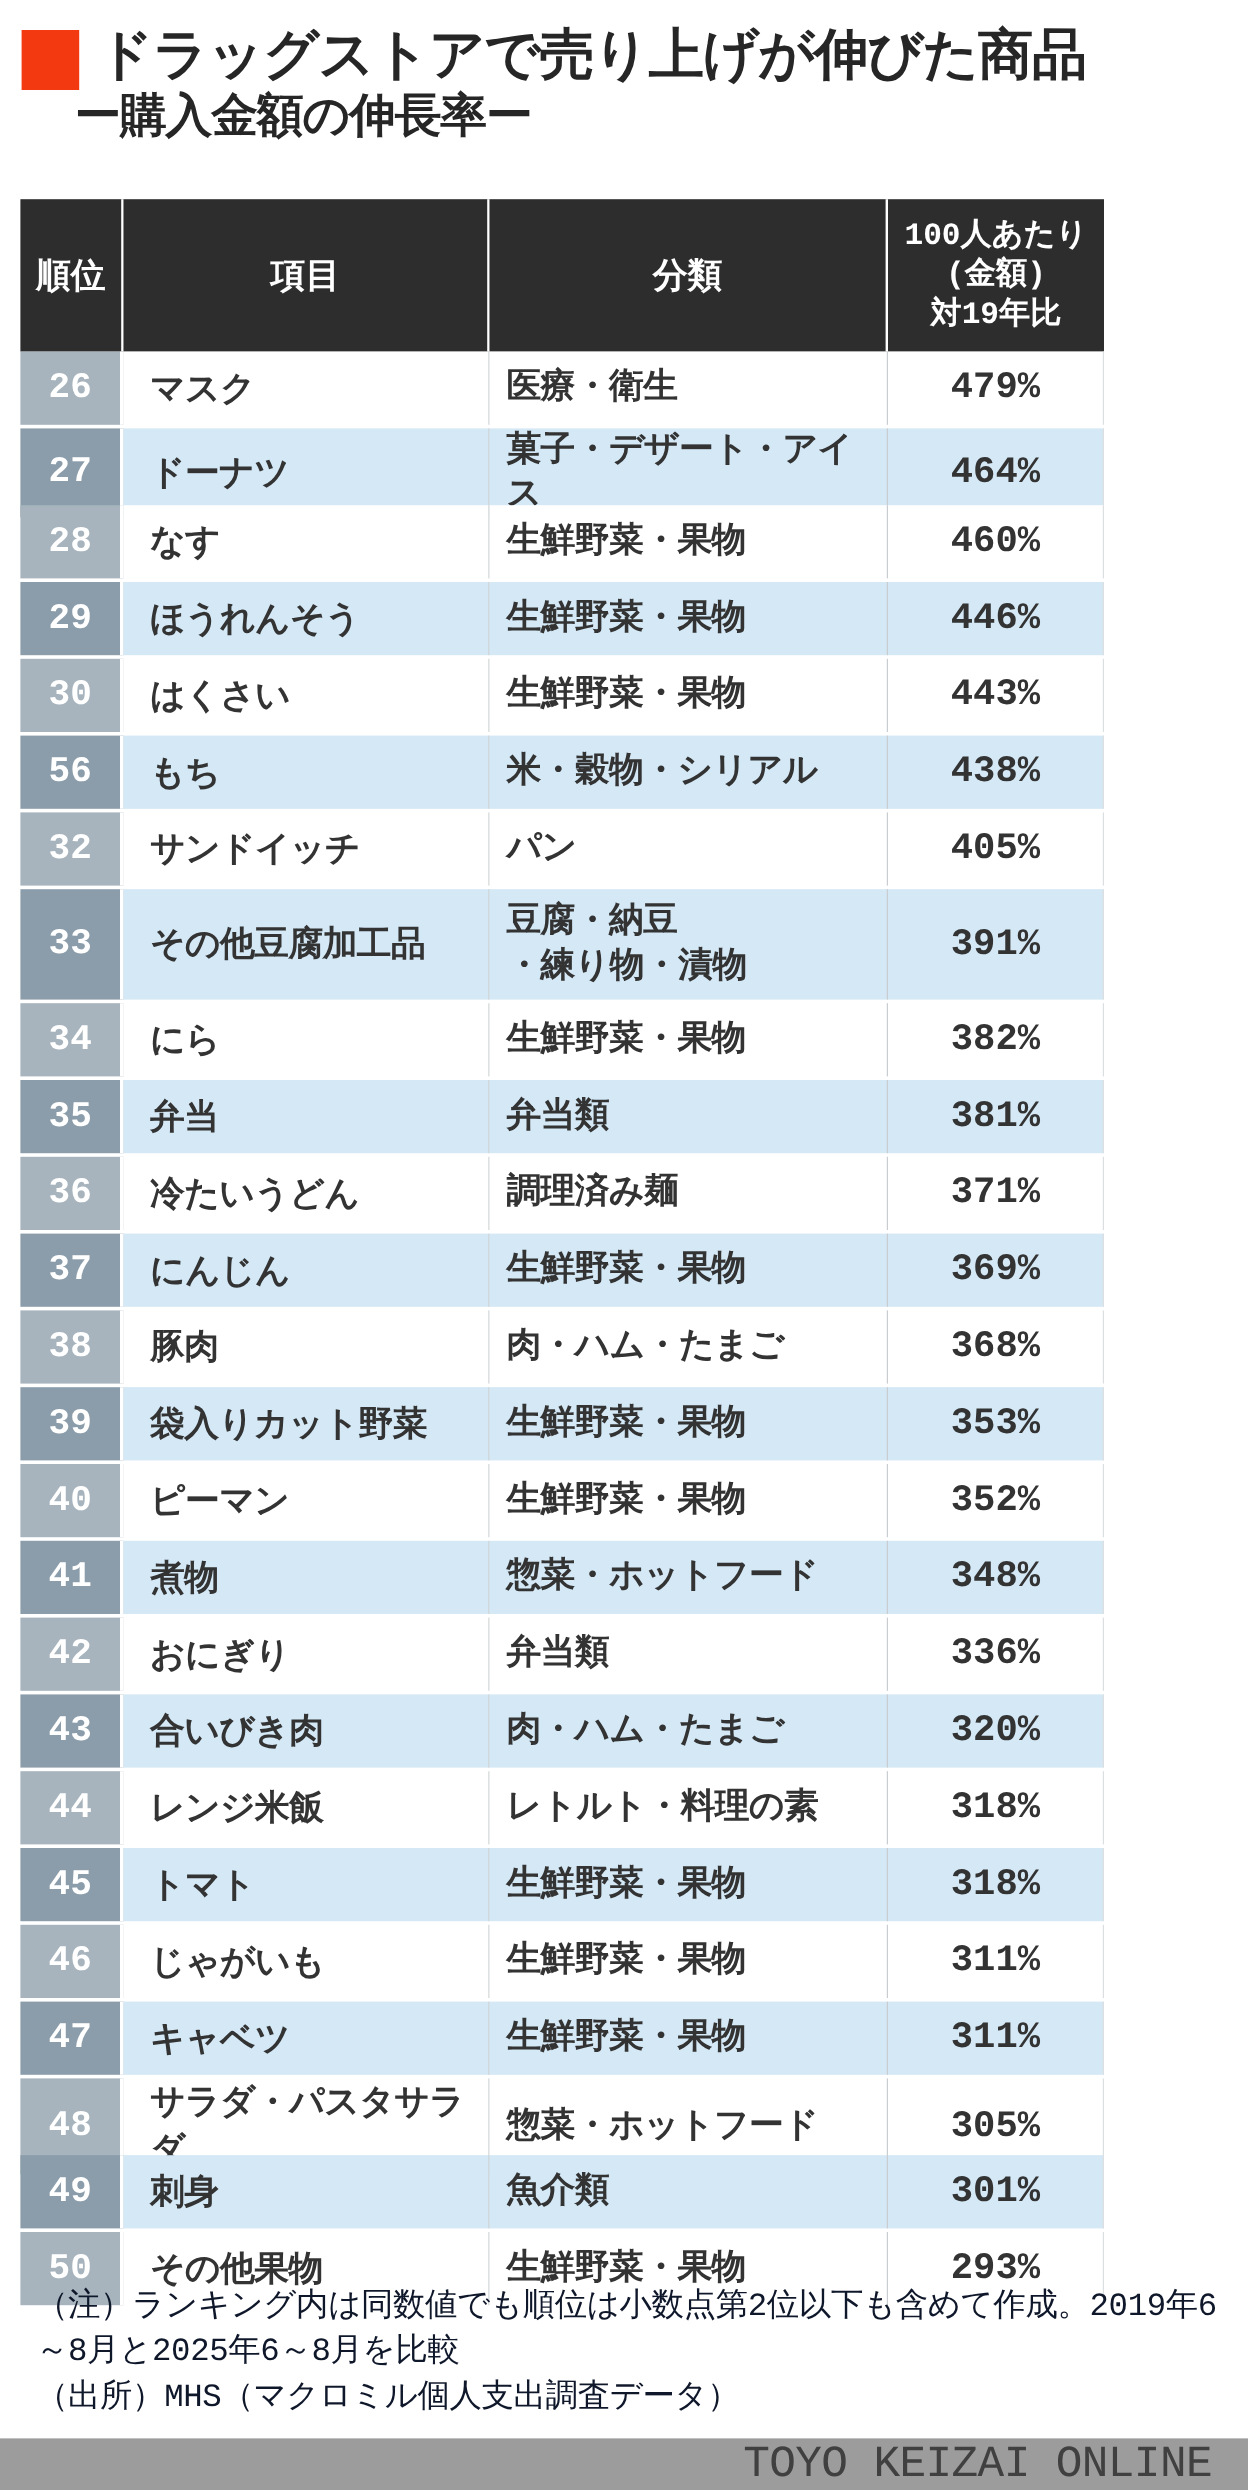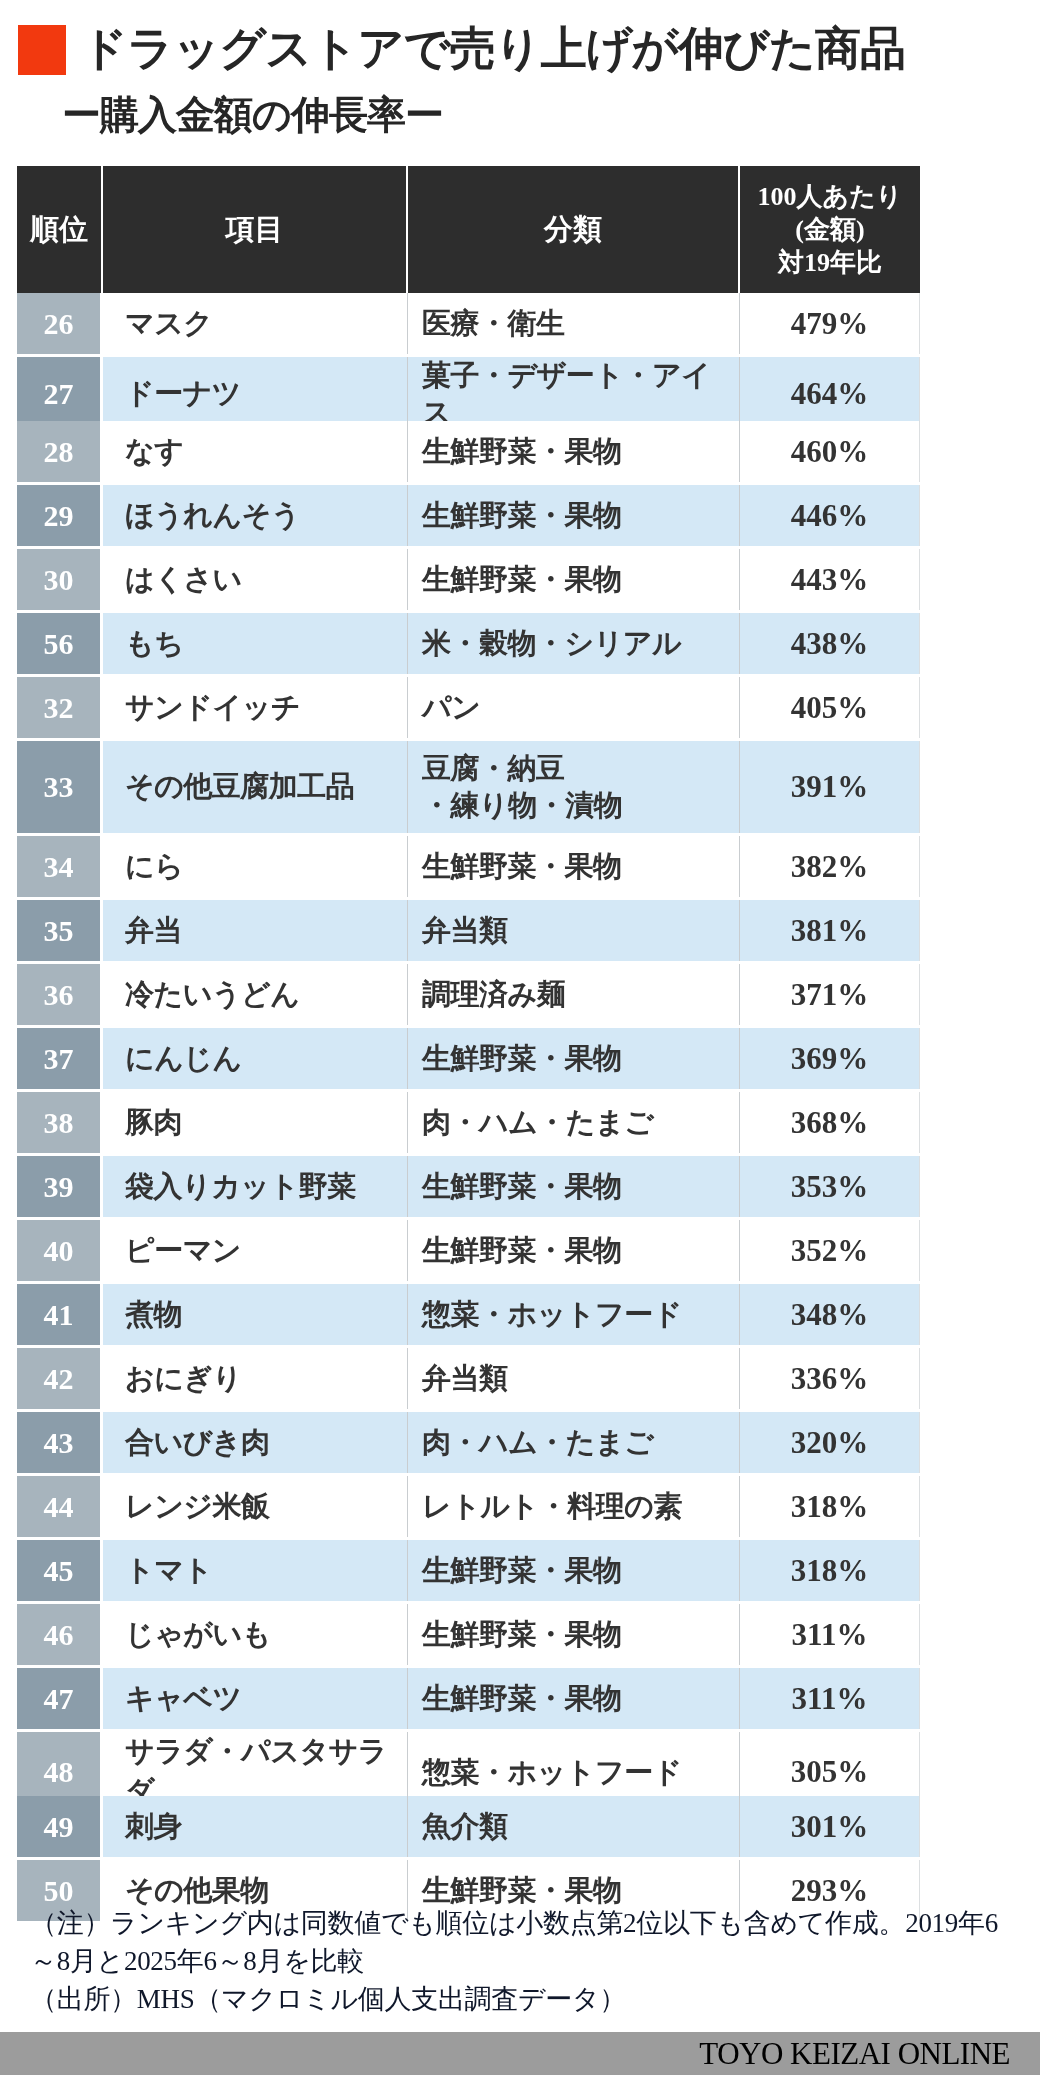--- a/index.html
+++ b/index.html
@@ -1,24 +1,24 @@
 <!DOCTYPE html>
 <html><head>
 <meta charset="utf-8">
 <style>
   html,body{margin:0;padding:0;background:#fff;}
   .page{position:relative;width:1040px;height:2075px;background:#ffffff;overflow:hidden;
-        font-family:Liberation Serif, serif;color:#333;}
+        font-family:Liberation Mono, monospace;color:#333;}
 
   
   .header-block{position:absolute;left:18px;top:22px;width:1000px;}
   .title-row{display:flex;align-items:flex-start;}
   .accent-square{width:48px;height:50px;background:#f2390f;margin-right:15px;margin-top:3px;flex:0 0 auto;}
   .title{margin:0;font-size:46px;line-height:54px;font-weight:bold;color:#262626;letter-spacing:-1px;}
-  .subtitle{margin-left:44px;margin-top:16px;font-size:39px;line-height:46px;font-weight:bold;color:#262626;letter-spacing:-1px;}
+  .subtitle{margin-left:44px;margin-top:0;font-size:39px;line-height:46px;font-weight:bold;color:#262626;letter-spacing:-1px;}
 
   
   .rtable{position:absolute;left:17px;top:166px;width:903px;}
   .thead,.trow{display:grid;grid-template-columns:86px 305px 332px 180px;}
   .thead{height:127px;}
   .th{box-sizing:border-box;display:flex;align-items:center;justify-content:center;
       background:#2d2d2d;color:#fff;font-weight:bold;font-size:29px;border-right:2px solid #fff;}
   .th-value{border-right:none;font-size:26px;line-height:33px;white-space:pre-line;text-align:center;}
   .trow{height:64px;box-sizing:border-box;border-bottom:3px solid #fff;}
   .trow.tall{height:95px;}
@@ -31,21 +31,21 @@
   .trow.shaded .c1,.trow.shaded .c2,.trow.shaded .c3{background:#d4e8f6;}
 
   
   .notes{position:absolute;left:30px;top:1904px;width:990px;font-size:27px;line-height:38px;
          color:#0f172a;letter-spacing:-0.3px;font-weight:normal;}
   .note-line{white-space:nowrap;}
 
   
   .footer-bar{position:absolute;left:0;bottom:0;width:1040px;height:43px;background:#9c9c9c;
               display:flex;align-items:center;justify-content:flex-end;box-sizing:border-box;padding-right:30px;}
-  .brand{color:#000000;font-size:31px;letter-spacing:-0.5px;margin-left:39px;}
+  .brand{color:#404040;font-size:37px;letter-spacing:-0.5px;margin-left:39px;}
 </style>
 </head>
 <body>
 
 <div class="page">
 
   <div class="header-block">
     <div class="title-row">
       <div class="accent-square"></div>
       <h1 class="title">ドラッグストアで売り上げが伸びた商品</h1>

